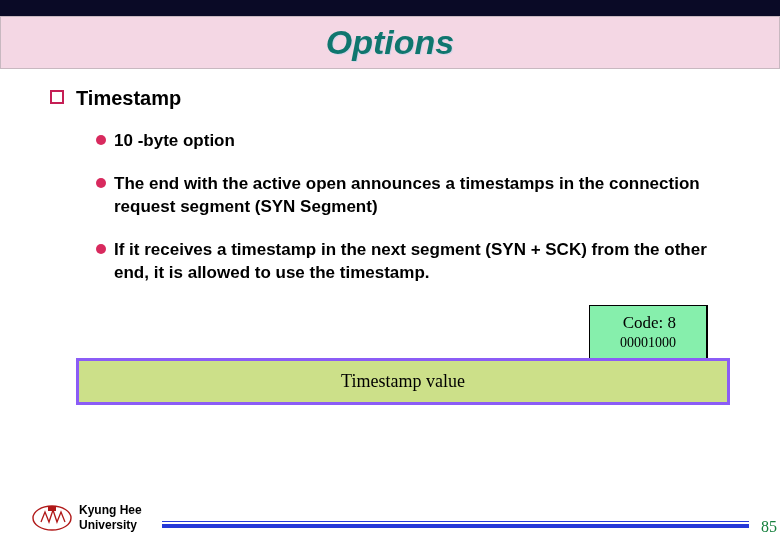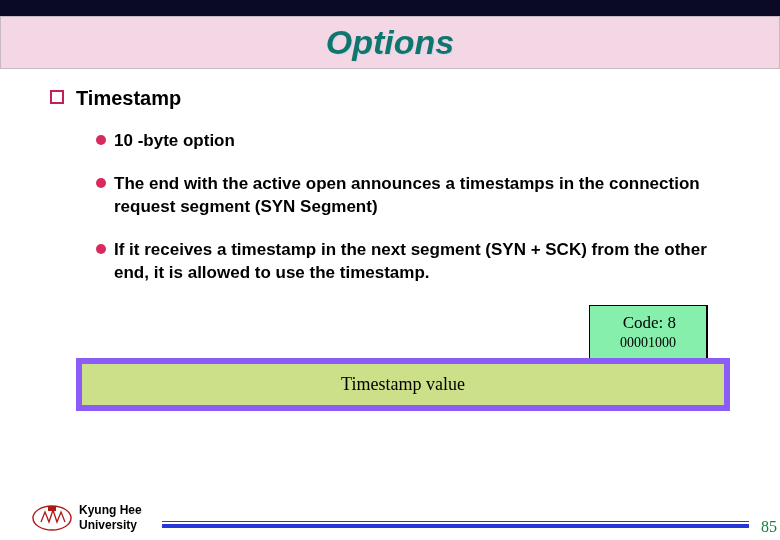--- a/index.html
+++ b/index.html
@@ -92,21 +92,21 @@
     font-family: "Times New Roman", Times, serif;
     font-size: 17px;
     line-height: 1.3;
     color: #000;
     background: #86efac;
     font-weight: normal;
   }
   .diag-cell.left { border-right: 1px solid #000; }
   .diag-cell .binary { font-size: 14px; }
   .diagram-row {
-    border: 6px solid #8b5cf6;
+    border: 3px solid #8b5cf6;
     padding: 10px 0;
     text-align: center;
     font-family: "Times New Roman", Times, serif;
     font-size: 18px;
     background: #cce089;
     color: #000;
     width: 100%;
     font-weight: normal;
   }
   .diagram-row + .diagram-row {

